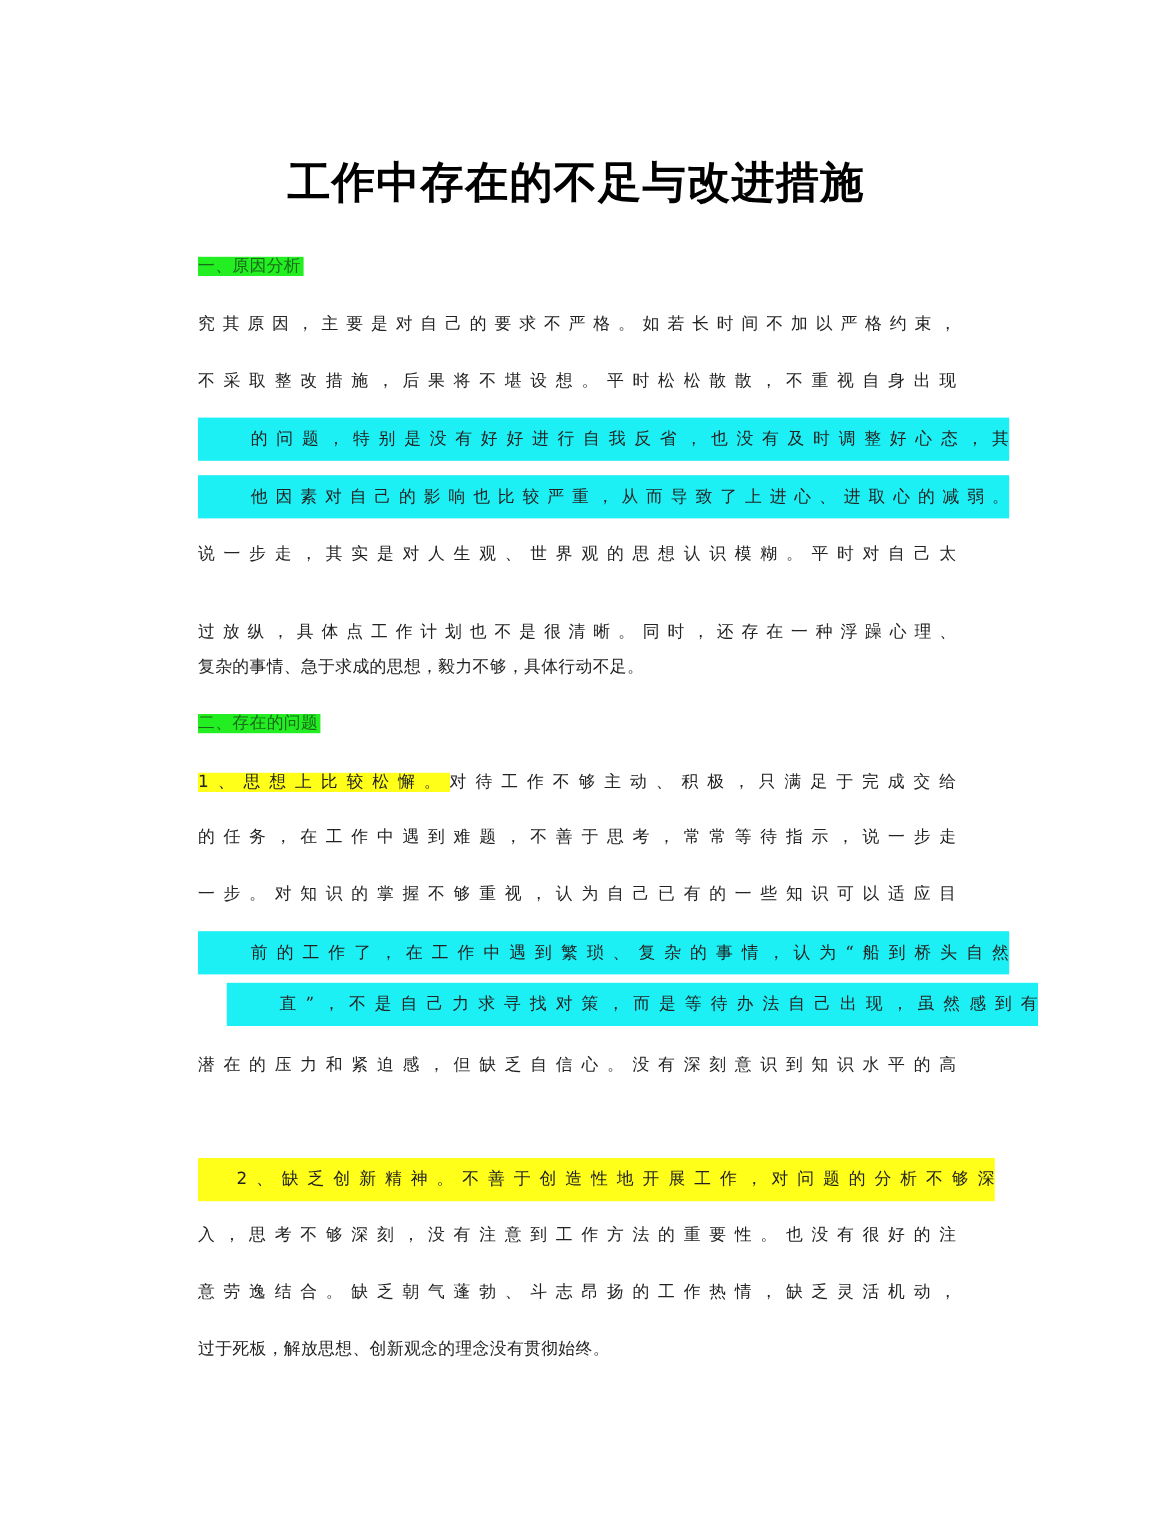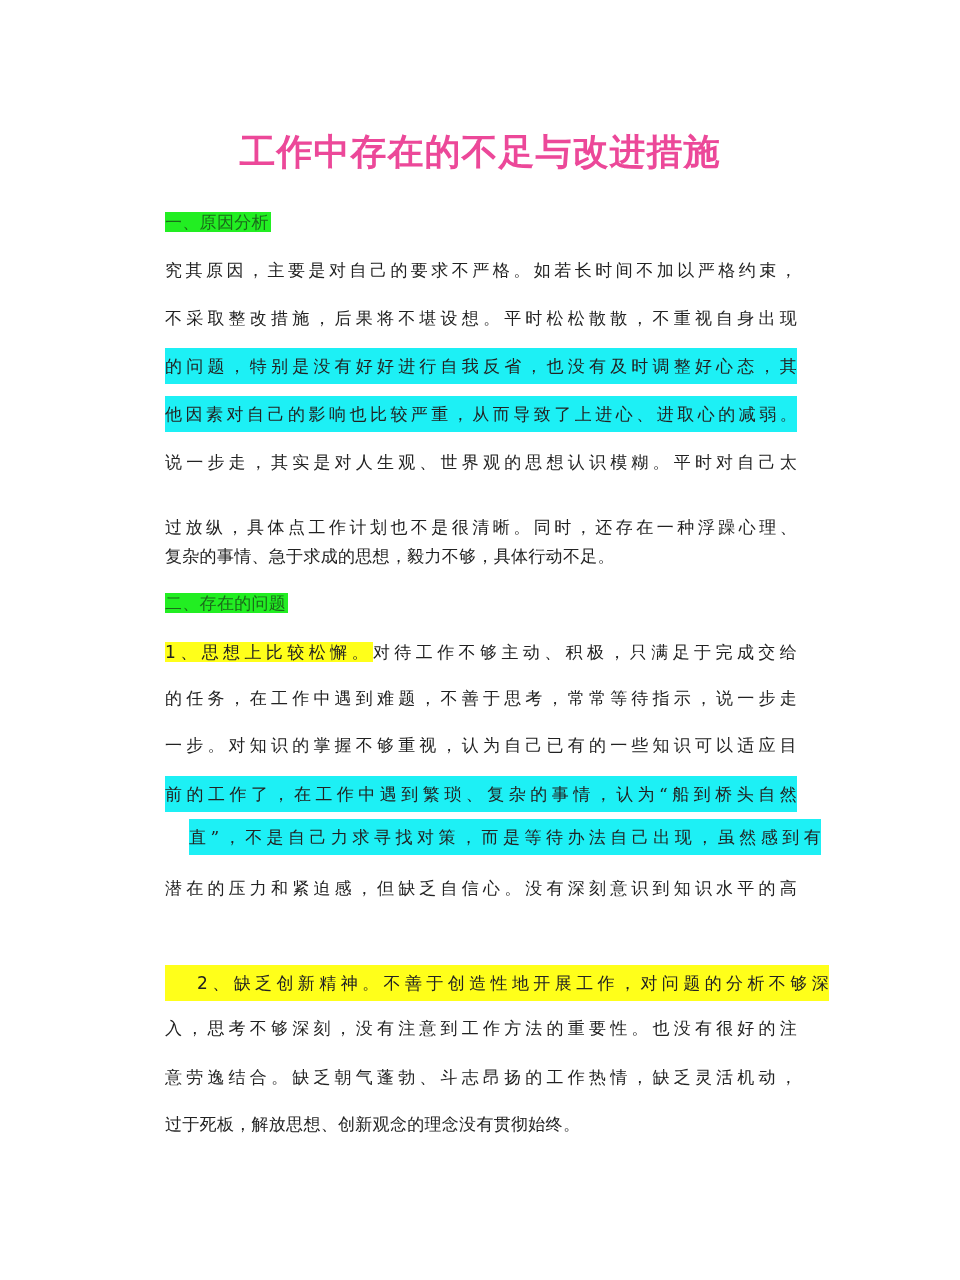--- a/index.html
+++ b/index.html
@@ -1,25 +1,25 @@
 <!DOCTYPE html>
 <html><head>
 <meta charset="utf-8">
 <style>
   html, body { margin: 0; padding: 0; background: #ffffff; }
   body { width: 960px; height: 1280px; position: relative; overflow: hidden;
          font-family: "DejaVu Serif", "Liberation Serif", serif; color: #222; }
   .title { position: absolute; left: 0; width: 960px; top: 128px; text-align: center;
            font-family: "DejaVu Sans", "Liberation Sans", sans-serif; font-weight: bold;
-           font-size: 36px; letter-spacing: 1px; color: #ec4899; }
+           font-size: 36px; letter-spacing: 1px; color: #000000; }
   .line { position: absolute; left: 165px; height: 36px; line-height: 36px;
-          font-size: 17px; white-space: nowrap; letter-spacing: 0.3px; }
+          font-size: 14px; white-space: nowrap; letter-spacing: 0.3px; }
   .full { width: 632px; text-align: justify; text-align-last: justify; }
   .hl-green { background: #22ee22; color: #1a6a1a; padding-right: 2px; }
-  .hl-cyan { background: #1df0f5; }
+  .hl-cyan { background: #1df0f5; padding-left: 44px; }
   .hl-yellow { background: #ffff1a; }
   .bold { font-family: "DejaVu Sans", "Liberation Sans", sans-serif; }
 </style>
 </head>
 <body>
 
 <div>
   <div class="title">工作中存在的不足与改进措施</div>
 
   <div class="line" style="top:204px;">

